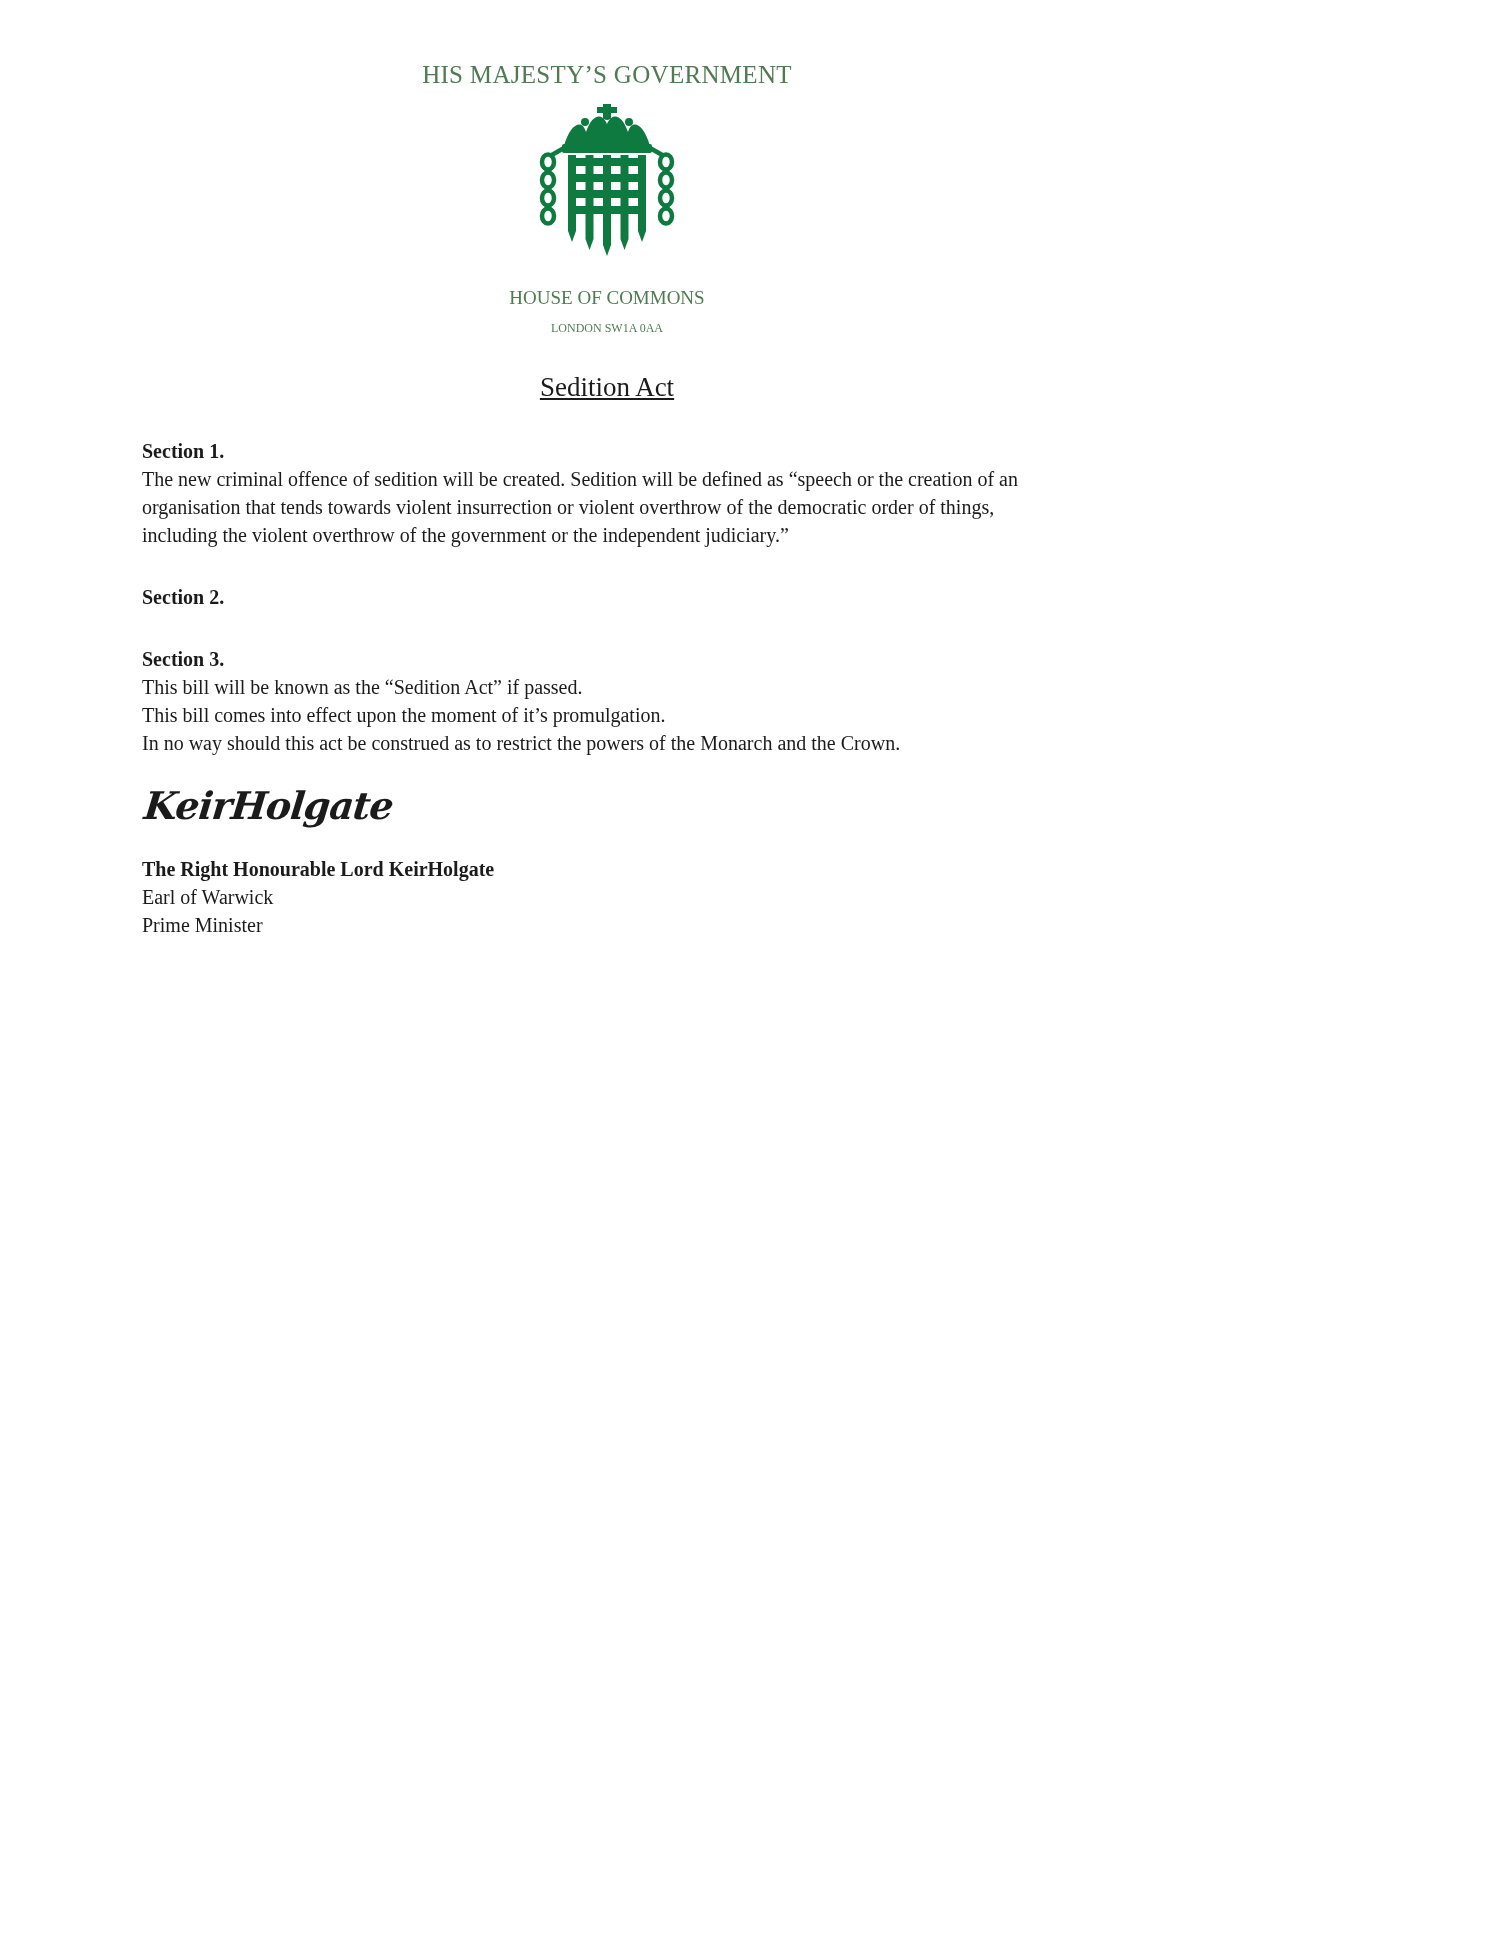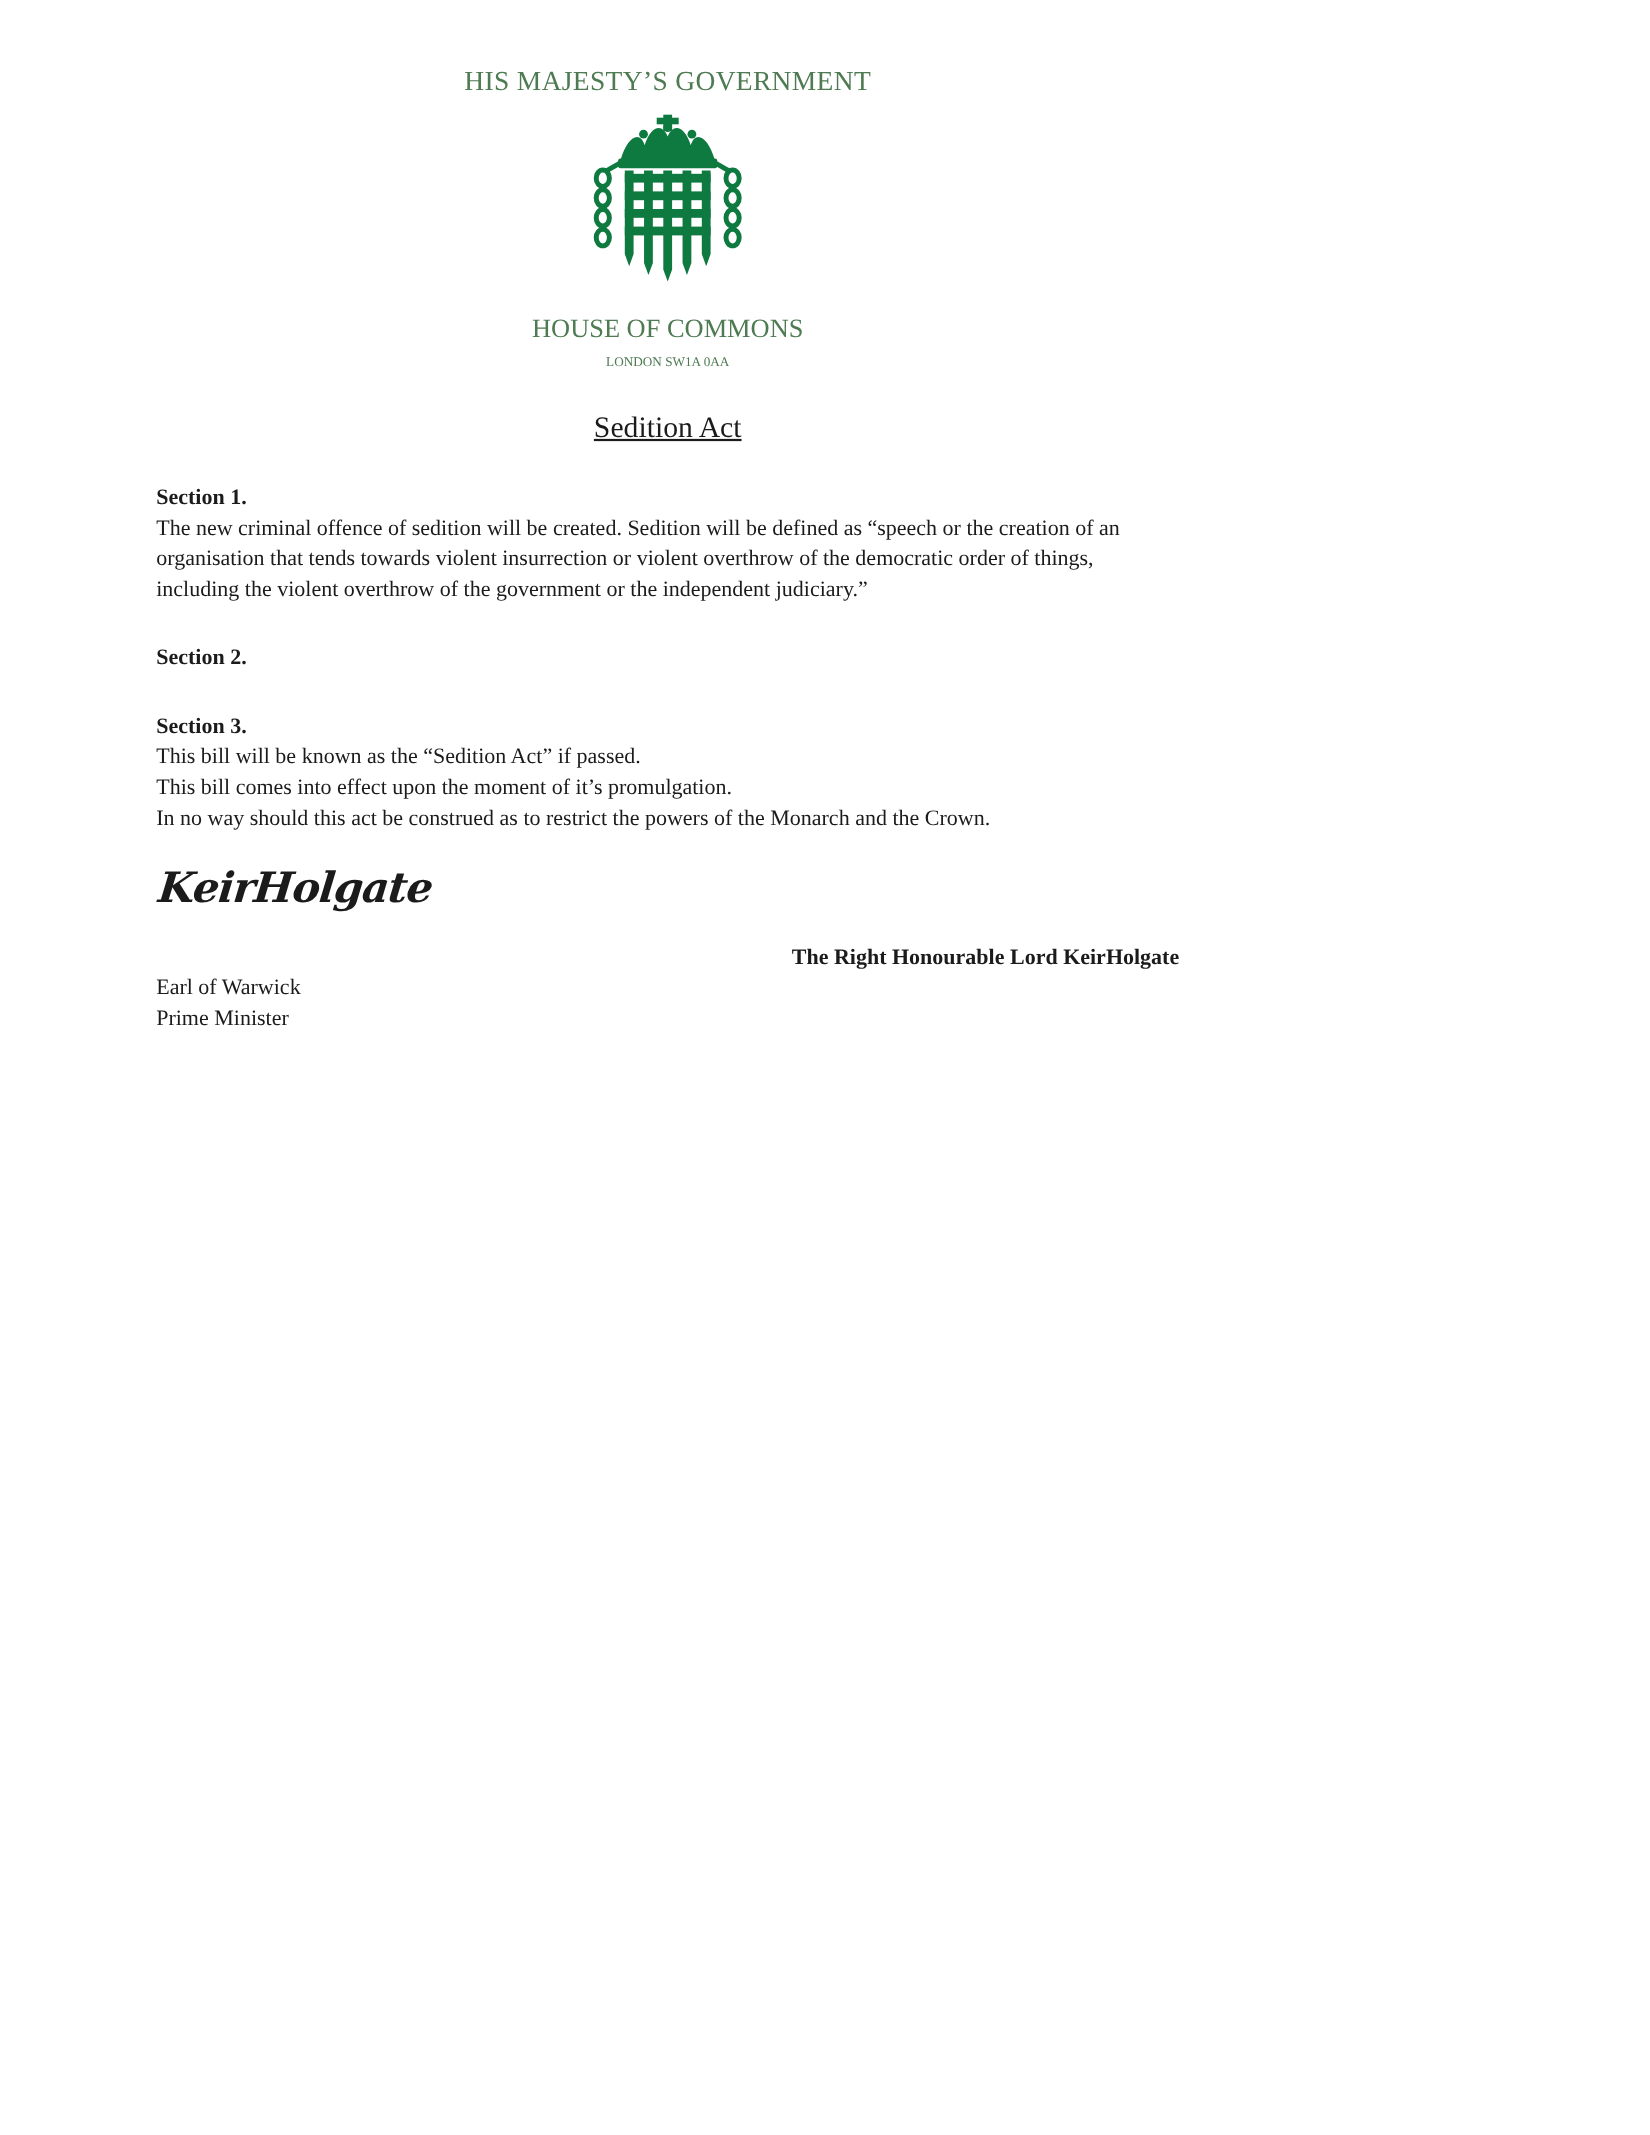--- a/index.html
+++ b/index.html
@@ -30,21 +30,21 @@
     font-size: 25px;
     line-height: 30px;
     letter-spacing: 0.3px;
   }
   .logo-wrap {
     margin-top: 14px;
     margin-bottom: 4px;
   }
   .house-title {
     color: #4e7b52;
-    font-size: 24px;
+    font-size: 19px;
     line-height: 30px;
     margin-top: 2px;
   }
   .address {
     color: #4e7b52;
     font-size: 12px;
     line-height: 26px;
     margin-top: 2px;
   }
   .doc-title {
@@ -79,21 +79,20 @@
     letter-spacing: -1px;
     transform: skewX(-6deg);
     transform-origin: left bottom;
     display: inline-block;
   }
   .signatory-block {
     margin-top: 26px;
   }
   .signatory-name {
     font-weight: 700;
-    text-align: right;
   }
 </style>
 </head>
 <body>
 
 <div class="page">
   <div class="content">
 
     <div class="center gov-title">HIS MAJESTY’S GOVERNMENT</div>
 

